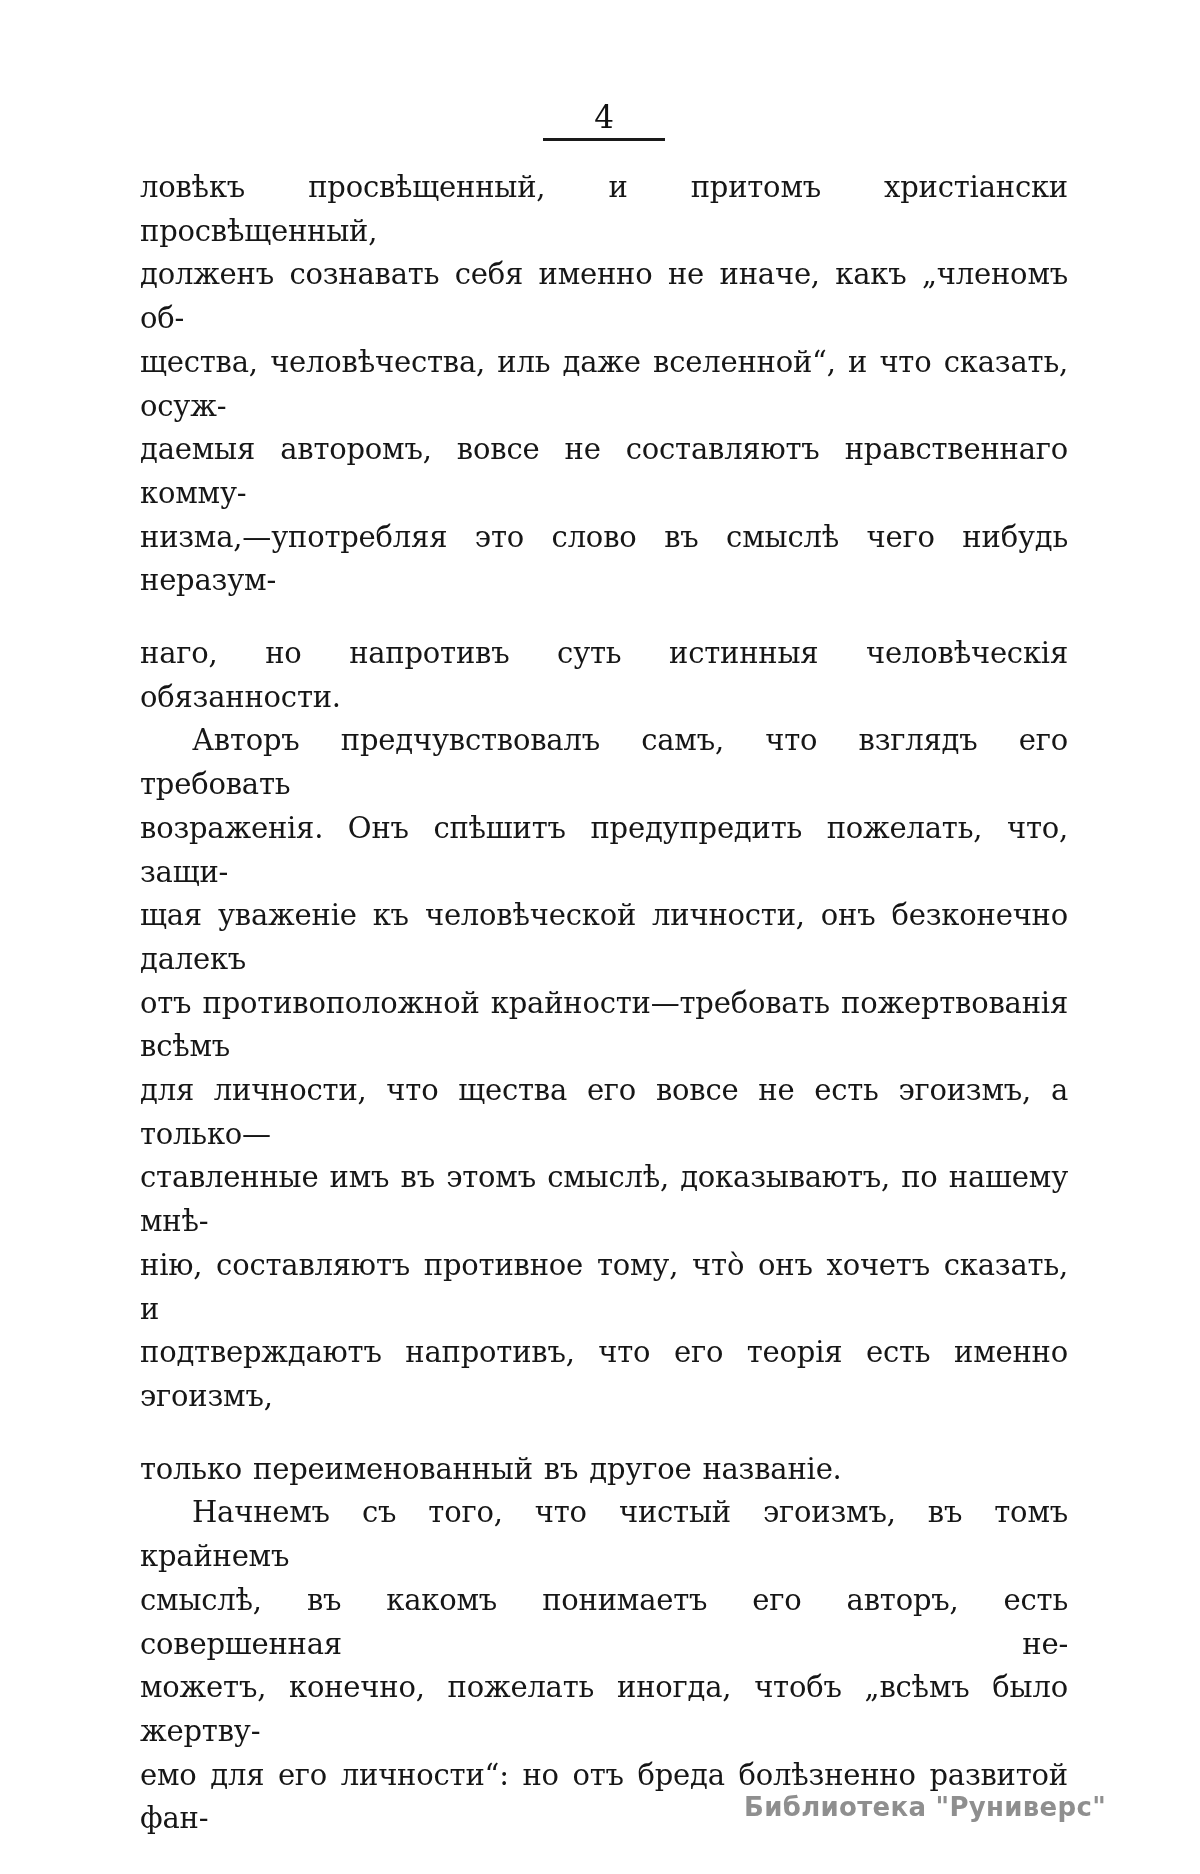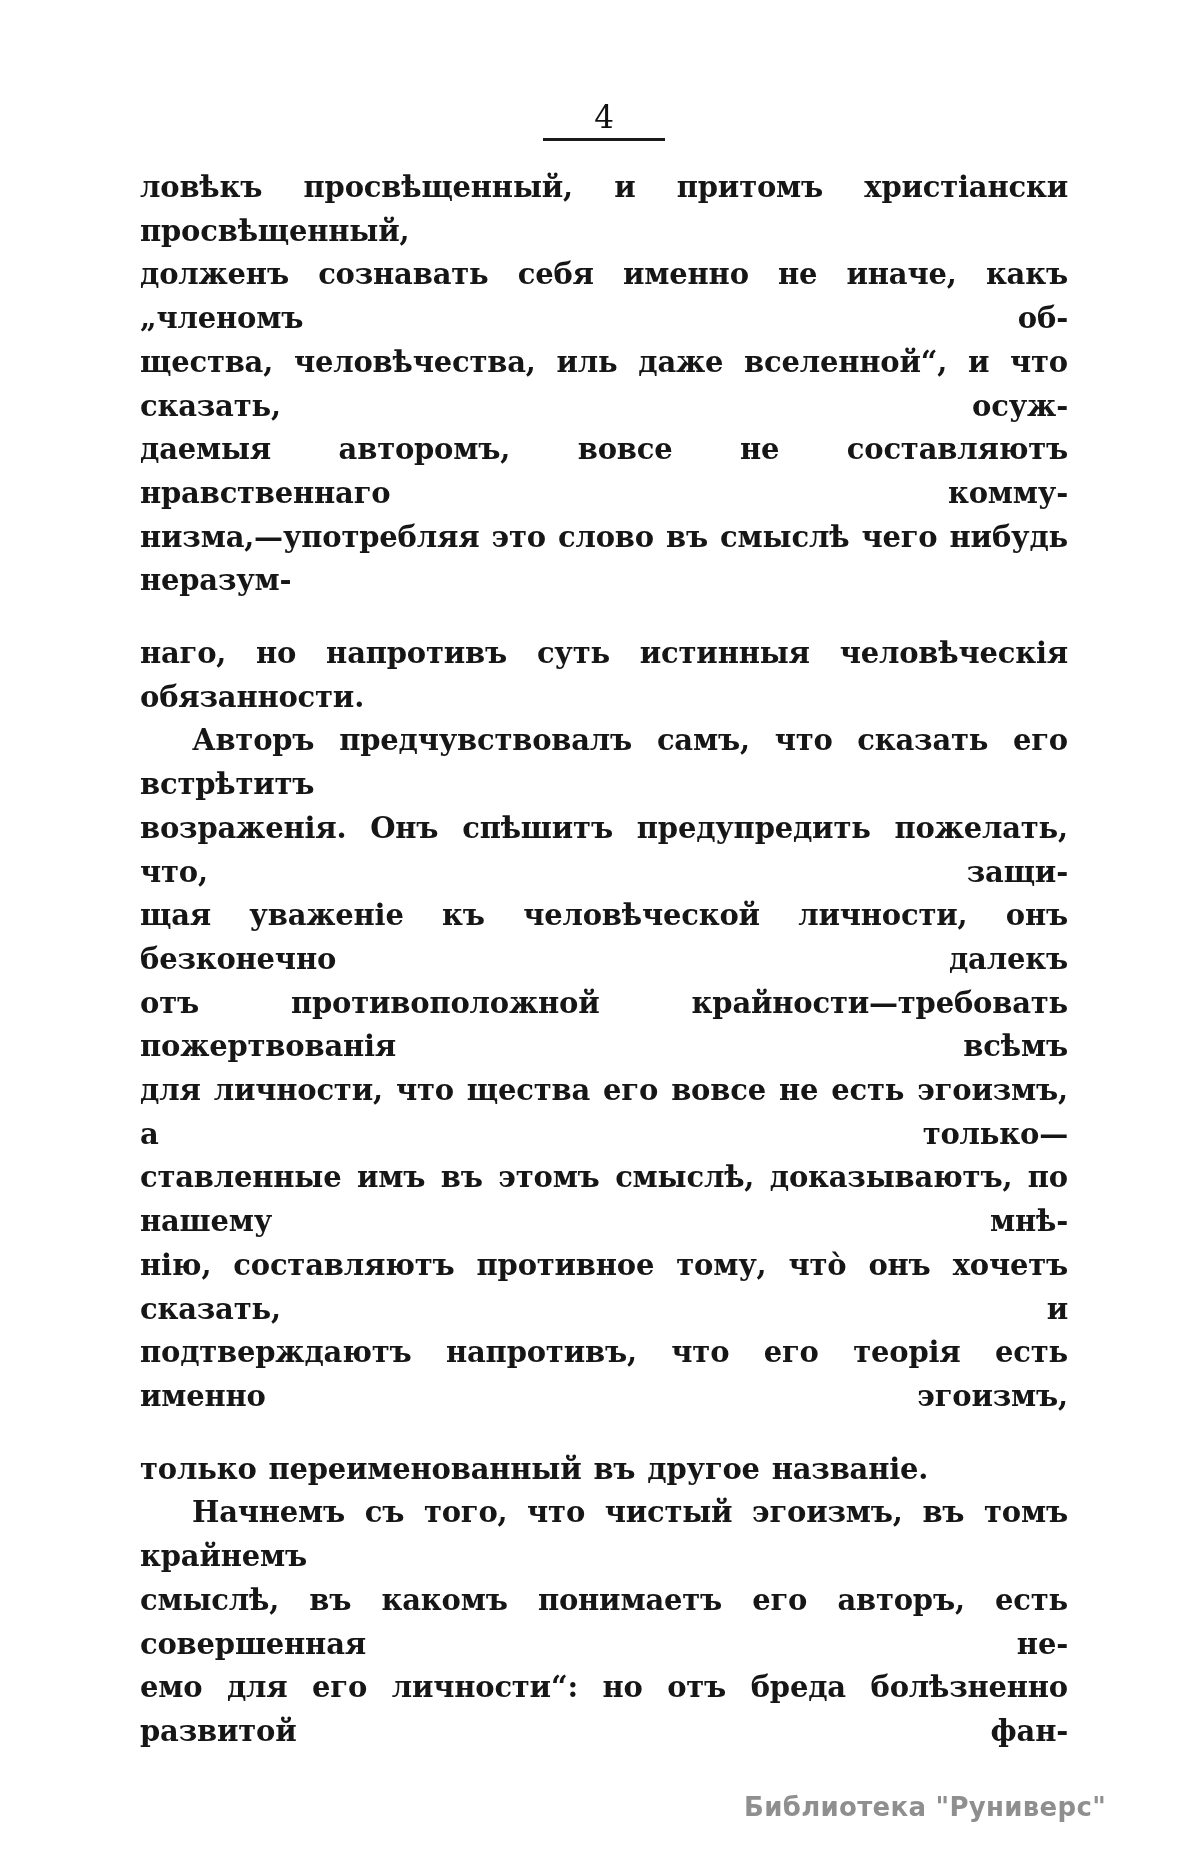--- a/index.html
+++ b/index.html
@@ -44,21 +44,20 @@
     line-height: 43.7px;
     letter-spacing: -0.2px;
     word-spacing: 2px;
     color: #161616;
   }
   .paragraph { margin: 0; }
   .line {
     text-align: justify;
     text-align-last: justify;
     white-space: normal;
-    font-weight: bold;
   }
   .line.last-left {
     text-align-last: left;
     margin-top: 29px;
   }
   .line.indent-first {
     text-indent: 52px;
   }
   .watermark {
     position: absolute;
@@ -84,32 +83,33 @@
   <div class="text-block" id="text-block">
       <div class="paragraph">
         <div class="line">ловѣкъ просвѣщенный, и притомъ христіански просвѣщенный,</div>
         <div class="line">долженъ сознавать себя именно не иначе, какъ „членомъ об-</div>
         <div class="line">щества, человѣчества, иль даже вселенной“, и что сказать, осуж-</div>
         <div class="line">даемыя авторомъ, вовсе не составляютъ нравственнаго комму-</div>
         <div class="line">низма,—употребляя это слово въ смыслѣ чего нибудь неразум-</div>
         <div class="line last-left">наго, но напротивъ суть истинныя человѣческія обязанности.</div>
       </div>
       <div class="paragraph">
-        <div class="line indent-first">Авторъ предчувствовалъ самъ, что сказать его встрѣтитъ</div>
+        <div class="line indent-first">Авторъ предчувствовалъ самъ, что взглядъ его требовать</div>
         <div class="line">возраженія. Онъ спѣшитъ предупредить пожелать, что, защи-</div>
         <div class="line">щая уваженіе къ человѣческой личности, онъ безконечно далекъ</div>
         <div class="line">отъ противоположной крайности—требовать пожертвованія всѣмъ</div>
         <div class="line">для личности, что щества его вовсе не есть эгоизмъ, а только—</div>
         <div class="line">ставленные имъ въ этомъ смыслѣ, доказываютъ, по нашему мнѣ-</div>
         <div class="line">нію, составляютъ противное тому, что̀ онъ хочетъ сказать, и</div>
         <div class="line">подтверждаютъ напротивъ, что его теорія есть именно эгоизмъ,</div>
         <div class="line last-left">только переименованный въ другое названіе.</div>
       </div>
       <div class="paragraph">
         <div class="line indent-first">Начнемъ съ того, что чистый эгоизмъ, въ томъ крайнемъ</div>
         <div class="line">смыслѣ, въ какомъ понимаетъ его авторъ, есть совершенная не-</div>
+        <div class="line">можетъ, конечно, пожелать иногда, чтобъ „всѣмъ было жертву-</div>
         <div class="line">емо для его личности“: но отъ бреда болѣзненно развитой фан-</div>
       </div>
     </div>
 
   <div class="watermark">Библиотека "Руниверс"</div>
 
 </div>
 
 </body></html>

